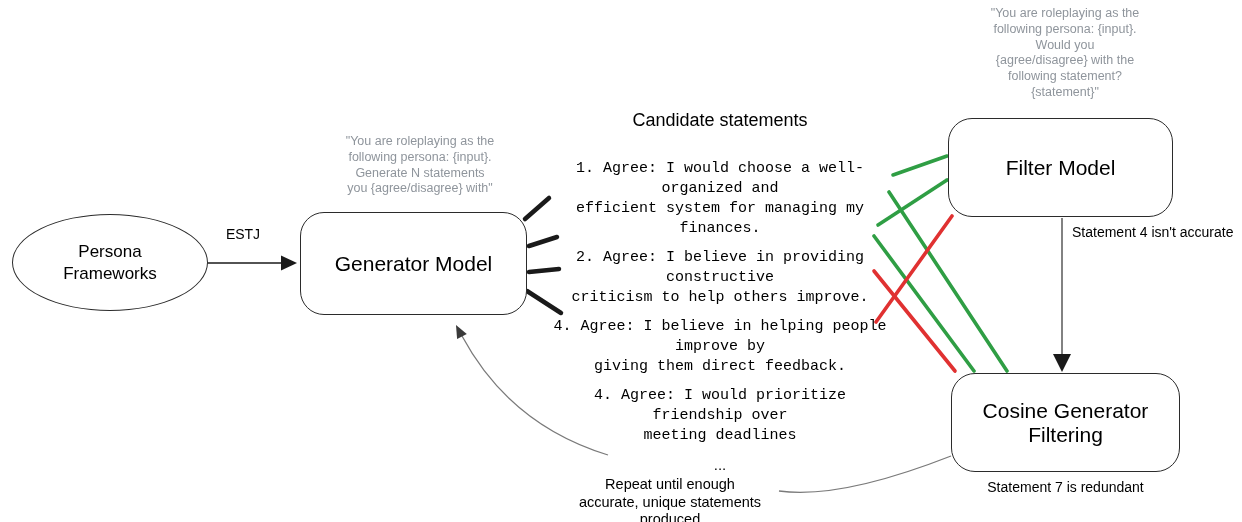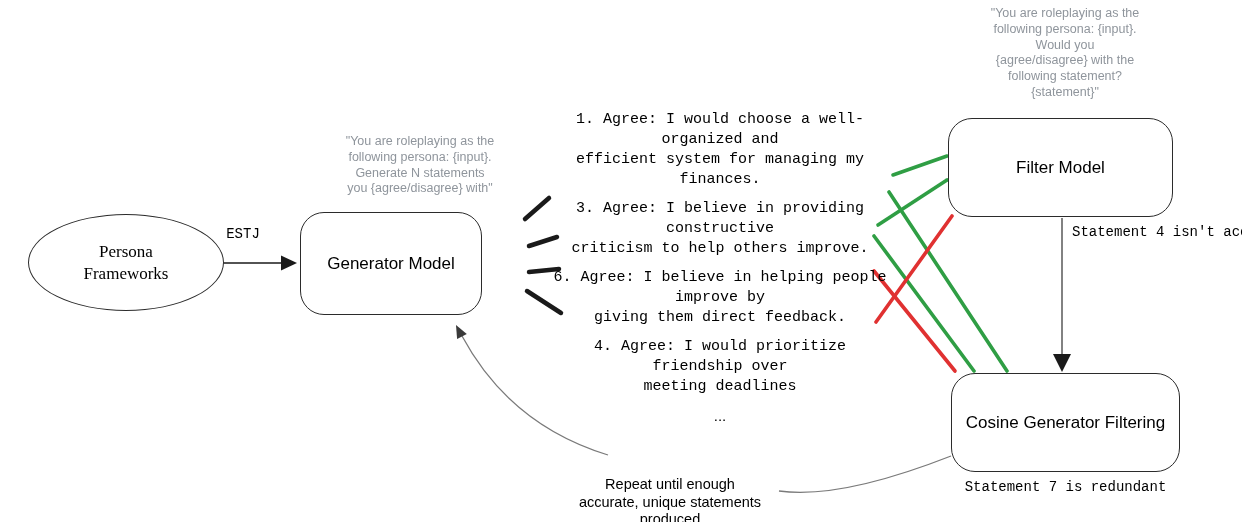--- a/index.html
+++ b/index.html
@@ -25,21 +25,21 @@
   .node {
     position: absolute;
     background: #ffffff;
     border: 1.6px solid #2b2b2b;
     border-radius: 24px;
     display: flex;
     align-items: center;
     justify-content: center;
     text-align: center;
     color: #000000;
-    font-size: 17px;
+    font-size: 21px;
     box-sizing: border-box;
     z-index: 2;
   }
   .ellipse-node {
     border-radius: 50%;
     font-size: 17px;
     line-height: 1.25;
     white-space: pre-line;
   }
   .prompt {
@@ -50,21 +50,20 @@
     text-align: center;
     white-space: pre-line;
     z-index: 3;
   }
   .edge-label {
     position: absolute;
     color: #000000;
     font-size: 14px;
     z-index: 3;
     white-space: nowrap;
-    font-family: Liberation Mono, monospace;
   }
   .edge-label.center { text-align: center; }
   .note {
     position: absolute;
     color: #000000;
     font-size: 14.5px;
     line-height: 1.22;
     text-align: center;
     white-space: pre-line;
     z-index: 3;
@@ -123,26 +122,26 @@
 
     <line x1="1062" y1="218" x2="1062" y2="354" stroke="#4d4d4d" stroke-width="1.4"></line>
     <polygon points="1062,372 1053,354 1071,354" fill="#1a1a1a"></polygon>
 
     <path d="M 951,456 C 900,476 830,498 779,491" fill="none" stroke="#7a7a7a" stroke-width="1.3"></path>
 
     <path d="M 608,455 Q 510,425 462,336" fill="none" stroke="#7a7a7a" stroke-width="1.3"></path>
     <polygon points="456,325 466.8,333.9 457.1,339.1" fill="#3a3a3a"></polygon>
   </svg>
 
-  <div class="node ellipse-node abs" style="left:28px; top:214px; width:196px; height:97px;font-family:Liberation Serif, serif;">
+  <div class="node ellipse-node abs" style="left:12px; top:214px; width:196px; height:97px;">
     <span>Persona
 Frameworks</span>
   </div>
 
-  <div class="node abs" style="left:300px; top:212px; width:182px; height:103px;">
+  <div class="node abs" style="left:300px; top:212px; width:227px; height:103px;">
     <span>Generator Model</span>
   </div>
 
   <div class="node abs" style="left:948px; top:118px; width:225px; height:99px;">
     <span>Filter Model</span>
   </div>
 
   <div class="node abs" style="left:951px; top:373px; width:229px; height:99px;">
     <span>Cosine Generator Filtering</span>
   </div>
@@ -153,25 +152,26 @@
 you {agree/disagree} with"</div>
 
   <div class="prompt" style="left:955px; top:6px; width:220px;">"You are roleplaying as the
 following persona: {input}.
 Would you
 {agree/disagree} with the
 following statement?
 {statement}"</div>
 
   <div id="statements">
+    <div class="title">Candidate statements</div>
     <p class="stmt">1. Agree: I would choose a well-organized and
 efficient system for managing my finances.</p>
-    <p class="stmt">3. Agree: I believe in providing constructive
+    <p class="stmt">2. Agree: I believe in providing constructive
 criticism to help others improve.</p>
-    <p class="stmt">6. Agree: I believe in helping people improve by
+    <p class="stmt">4. Agree: I believe in helping people improve by
 giving them direct feedback.</p>
     <p class="stmt">4. Agree: I would prioritize friendship over
 meeting deadlines</p>
     <div class="ellipsis">...</div>
   </div>
 
   <div class="edge-label" style="left:213px; top:226px; width:60px; text-align:center;">ESTJ</div>
 
   <div class="edge-label" style="left:1072px; top:224px;text-align:center;">Statement 4 isn't accurate</div>
 

